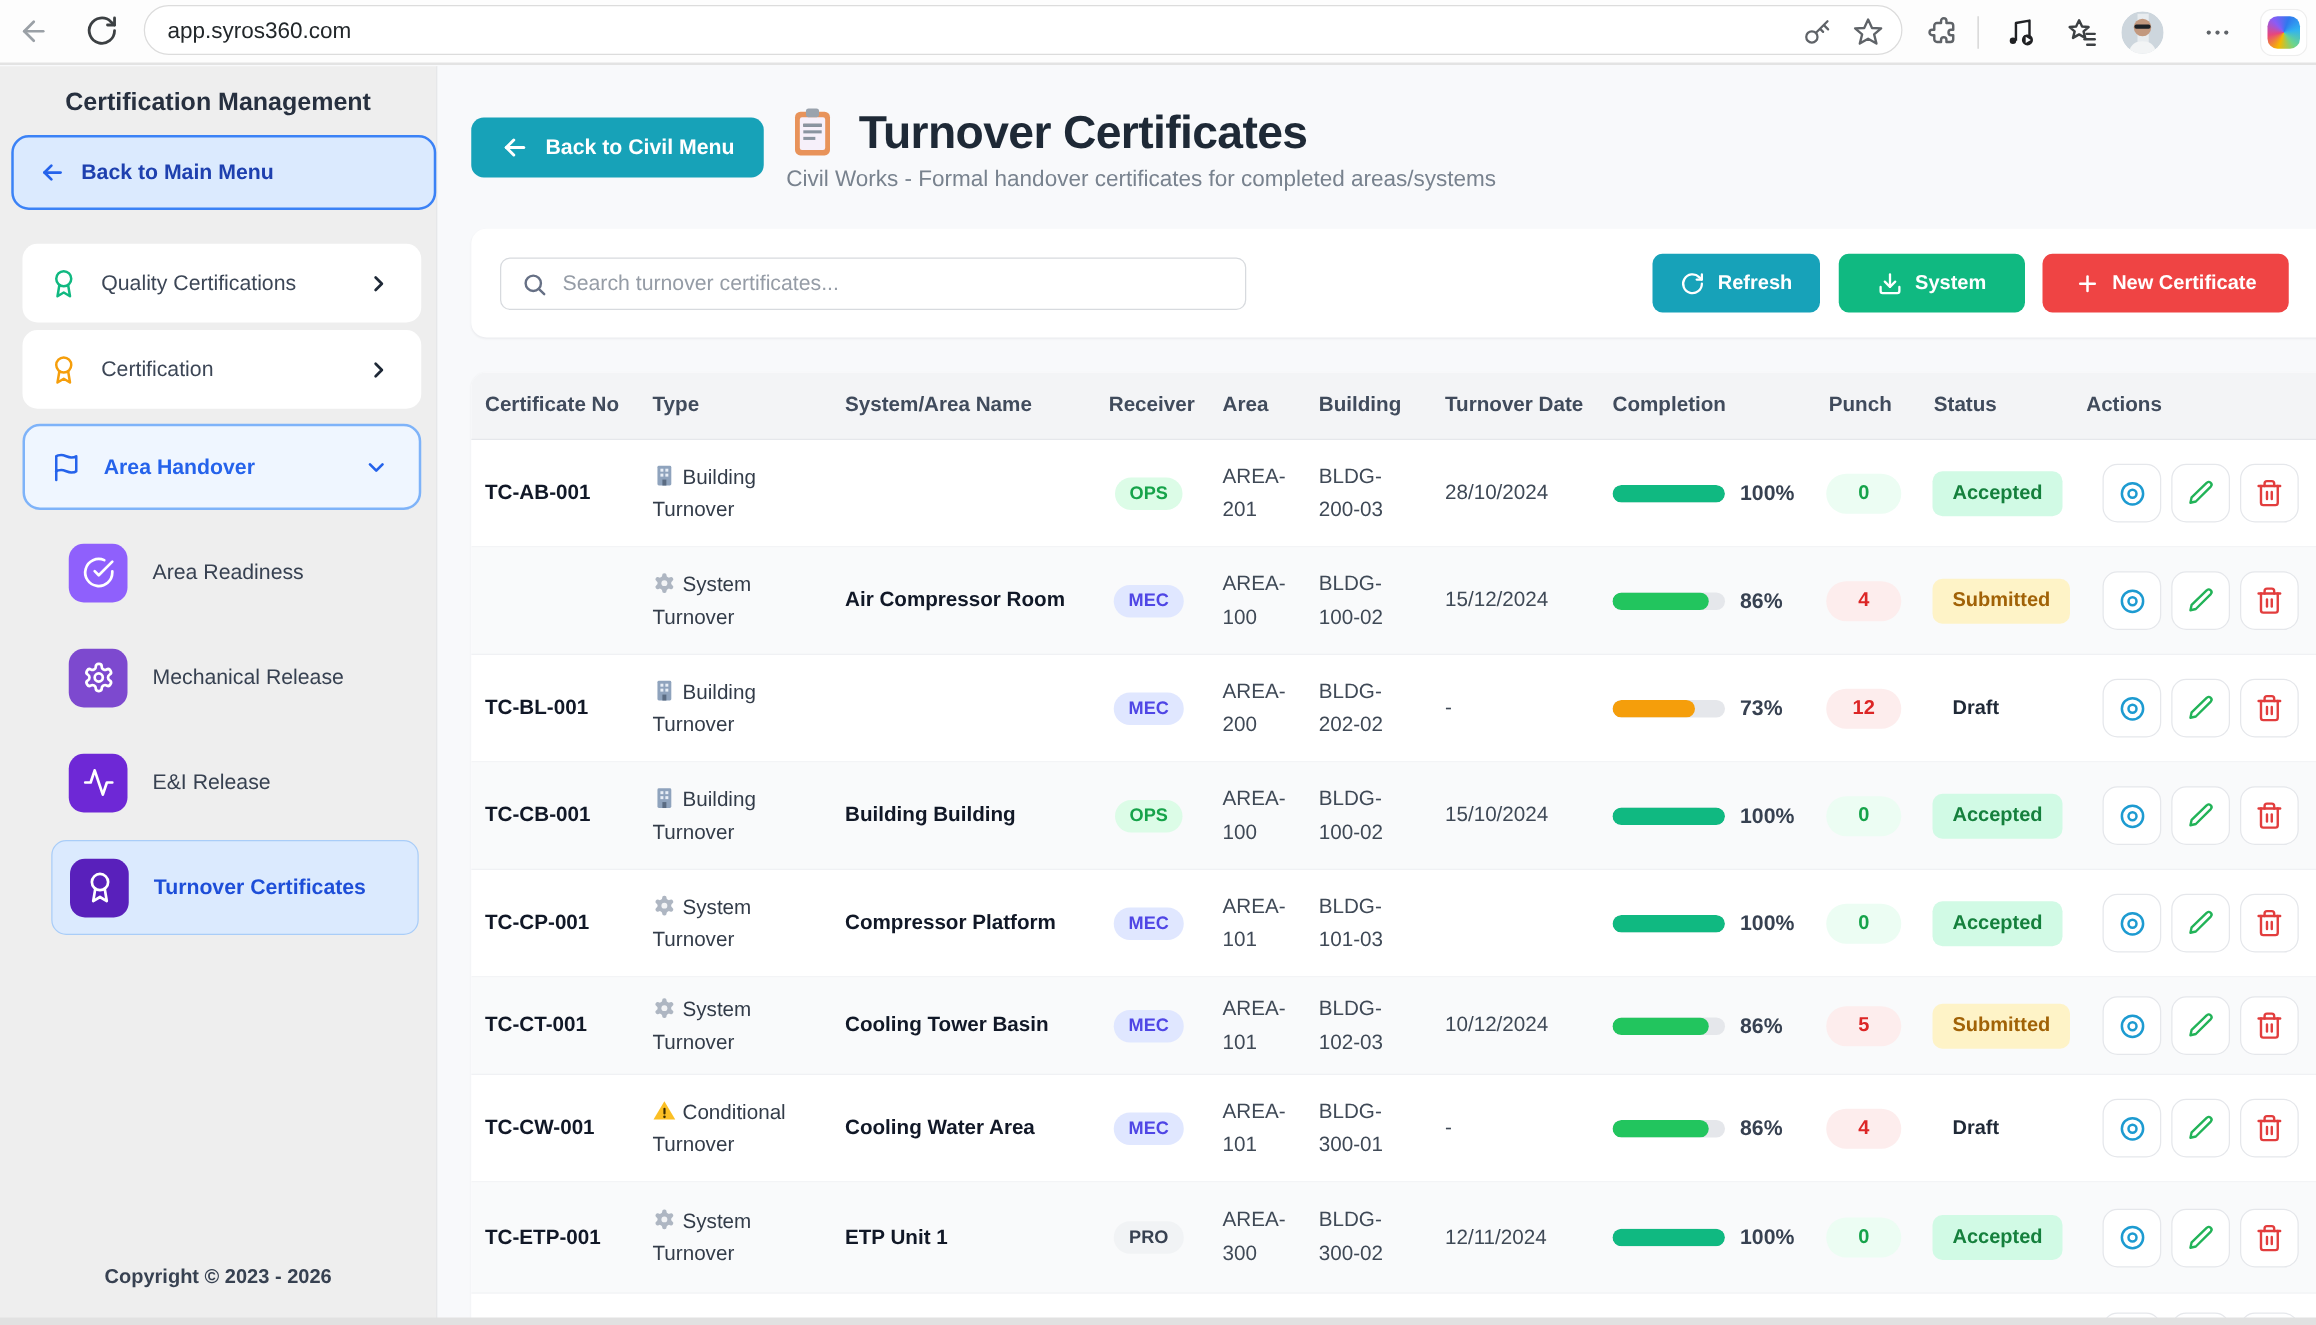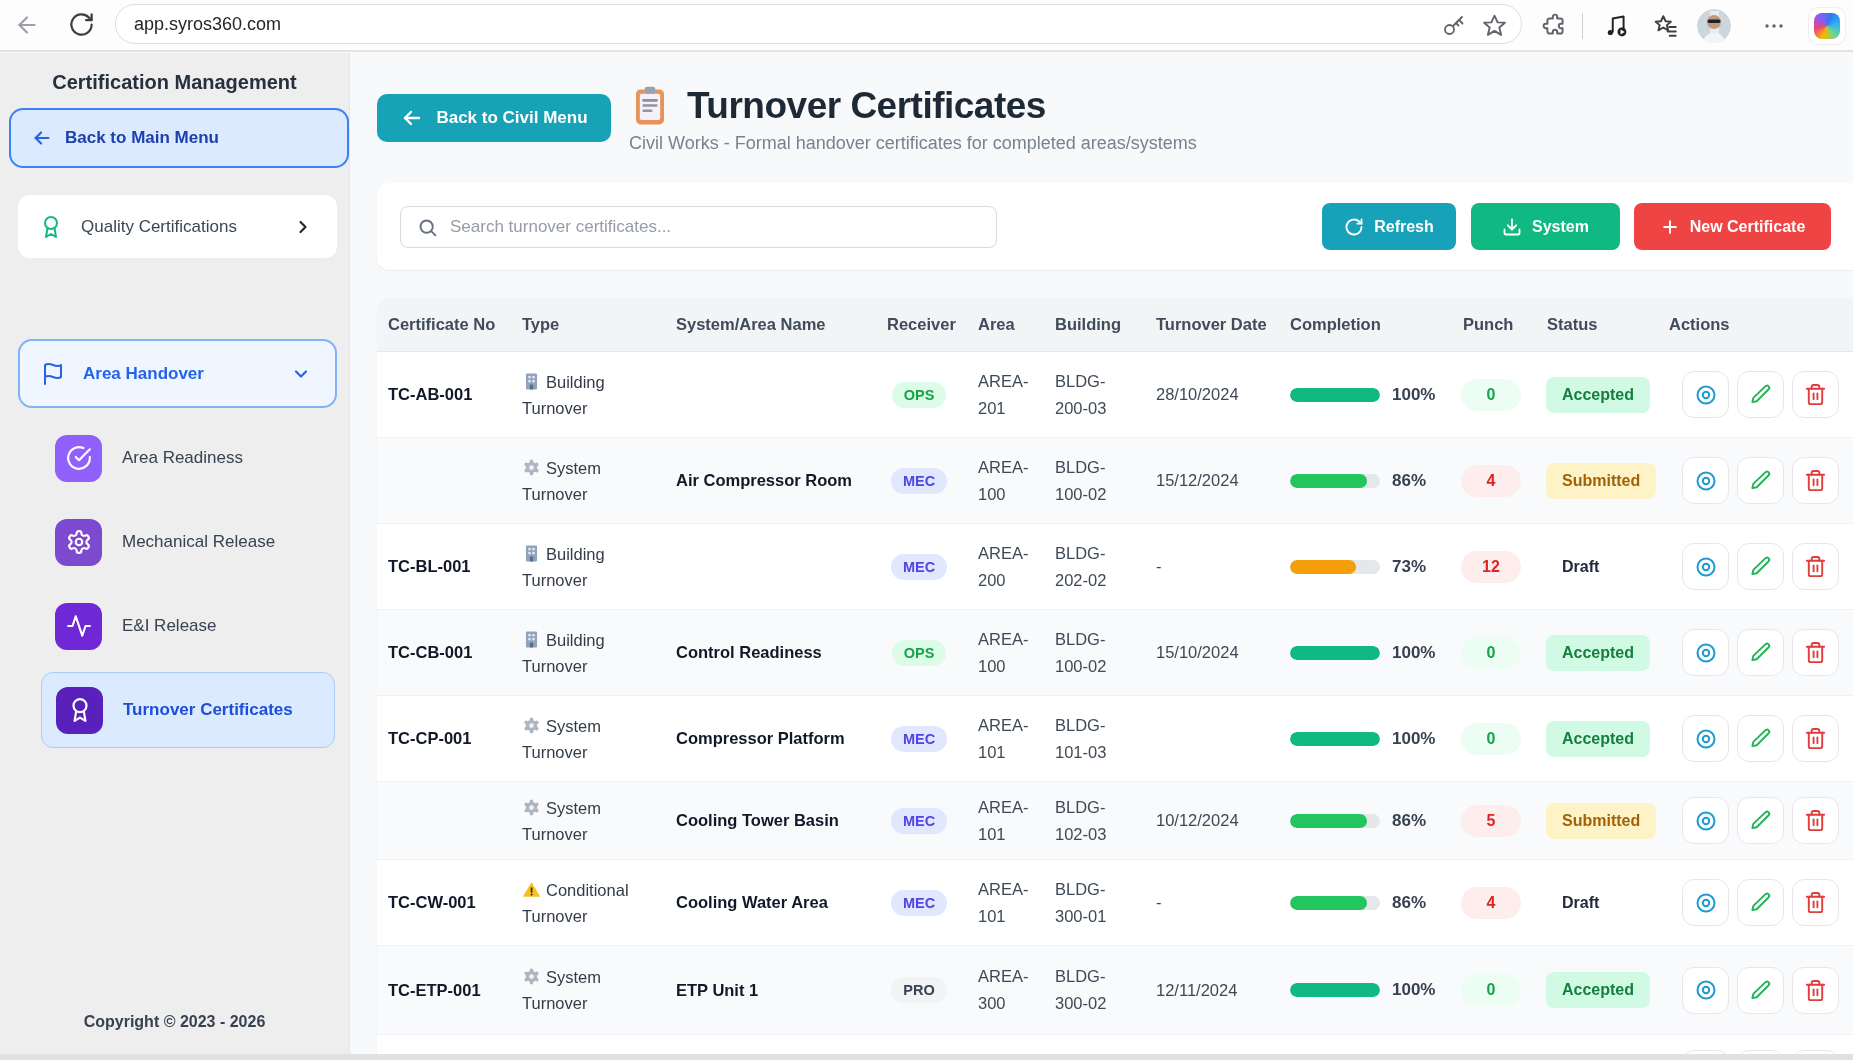--- a/index.html
+++ b/index.html
@@ -219,20 +219,34 @@
             <path d="M15.5 13 17 22l-5-3-5 3 1.5-9"></path>
           </svg>
         </span>
       <span class="mi-label">Quality Certifications</span>
       <span>
           <svg width="20" height="20" viewBox="0 0 24 24" fill="none" stroke="#1f2937" stroke-width="2.6" stroke-linecap="round" stroke-linejoin="round">
             <polyline points="9 18 15 12 9 6"></polyline>
           </svg>
         </span>
     </div>
+    <div class="sb-card cert">
+      <span>
+          <svg width="24" height="24" viewBox="0 0 24 24" fill="none" stroke="#f59e0b" stroke-width="2" stroke-linecap="round" stroke-linejoin="round">
+            <circle cx="12" cy="8" r="6"></circle>
+            <path d="M15.5 13 17 22l-5-3-5 3 1.5-9"></path>
+          </svg>
+        </span>
+      <span class="mi-label">Certification</span>
+      <span>
+          <svg width="20" height="20" viewBox="0 0 24 24" fill="none" stroke="#1f2937" stroke-width="2.6" stroke-linecap="round" stroke-linejoin="round">
+            <polyline points="9 18 15 12 9 6"></polyline>
+          </svg>
+        </span>
+    </div>
     <div class="sb-card ah">
       <span>
           <svg width="24" height="24" viewBox="0 0 24 24" fill="none" stroke="#2563eb" stroke-width="2" stroke-linecap="round" stroke-linejoin="round">
             <path d="M4 15s1-1 4-1 5 2 8 2 4-1 4-1V3s-1 1-4 1-5-2-8-2-4 1-4 1z"></path>
             <line x1="4" y1="22" x2="4" y2="15"></line>
           </svg>
         </span>
       <span class="mi-label">Area Handover</span>
       <span>
           <svg width="20" height="20" viewBox="0 0 24 24" fill="none" stroke="#2563eb" stroke-width="2.6" stroke-linecap="round" stroke-linejoin="round">
@@ -556,21 +570,21 @@
             <div class="cell c-type">
               <div class="type-wrap"><span class="t-icon"><svg width="19" height="19" viewBox="0 0 24 24">
                     <rect x="5" y="2" width="14" height="20" rx="1.5" fill="#8fa3bd"></rect>
                     <rect x="8" y="5" width="3" height="3" fill="#e8eef6"></rect>
                     <rect x="13" y="5" width="3" height="3" fill="#e8eef6"></rect>
                     <rect x="8" y="10" width="3" height="3" fill="#e8eef6"></rect>
                     <rect x="13" y="10" width="3" height="3" fill="#e8eef6"></rect>
                     <rect x="10" y="16" width="4" height="6" fill="#5a6b82"></rect>
                   </svg></span>Building Turnover</div>
             </div>
-            <div class="cell c-name">Control Readiness</div>
+            <div class="cell c-name">Building Building</div>
             <div class="cell c-recv">
               <span class="badge ops">OPS</span>
             </div>
             <div class="cell c-area">
               <div>AREA-100</div>
             </div>
             <div class="cell c-bldg">
               <div>BLDG-100-02</div>
             </div>
             <div class="cell c-date">15/10/2024</div>
@@ -668,20 +682,21 @@
                     <path d="M19 6v14a2 2 0 0 1-2 2H7a2 2 0 0 1-2-2V6"></path>
                     <path d="M8 6V4a2 2 0 0 1 2-2h4a2 2 0 0 1 2 2v2"></path>
                     <line x1="10" y1="11" x2="10" y2="17"></line>
                     <line x1="14" y1="11" x2="14" y2="17"></line>
                   </svg>
                 </span>
               </button>
             </div>
           </div>
           <div class="trow">
+            <div class="cell c-cert">TC-CT-001</div>
             <div class="cell c-type">
               <div class="type-wrap"><span class="t-icon"><svg width="19" height="19" viewBox="0 0 24 24" fill="none" stroke="#97a1ae" stroke-width="2">
                     <path d="M12.22 2h-.44a2 2 0 0 0-2 2v.18a2 2 0 0 1-1 1.73l-.43.25a2 2 0 0 1-2 0l-.15-.08a2 2 0 0 0-2.73.73l-.22.38a2 2 0 0 0 .73 2.73l.15.1a2 2 0 0 1 1 1.72v.51a2 2 0 0 1-1 1.74l-.15.09a2 2 0 0 0-.73 2.73l.22.38a2 2 0 0 0 2.73.73l.15-.08a2 2 0 0 1 2 0l.43.25a2 2 0 0 1 1 1.73V20a2 2 0 0 0 2 2h.44a2 2 0 0 0 2-2v-.18a2 2 0 0 1 1-1.73l.43-.25a2 2 0 0 1 2 0l.15.08a2 2 0 0 0 2.73-.73l.22-.39a2 2 0 0 0-.73-2.73l-.15-.08a2 2 0 0 1-1-1.74v-.5a2 2 0 0 1 1-1.74l.15-.09a2 2 0 0 0 .73-2.73l-.22-.38a2 2 0 0 0-2.73-.73l-.15.08a2 2 0 0 1-2 0l-.43-.25a2 2 0 0 1-1-1.73V4a2 2 0 0 0-2-2z" fill="#aeb6c2" stroke="none"></path>
                     <circle cx="12" cy="12" r="3" fill="#f2f3f5" stroke="none"></circle>
                   </svg></span>System Turnover</div>
             </div>
             <div class="cell c-name">Cooling Tower Basin</div>
             <div class="cell c-recv">
               <span class="badge mec">MEC</span>
             </div>

